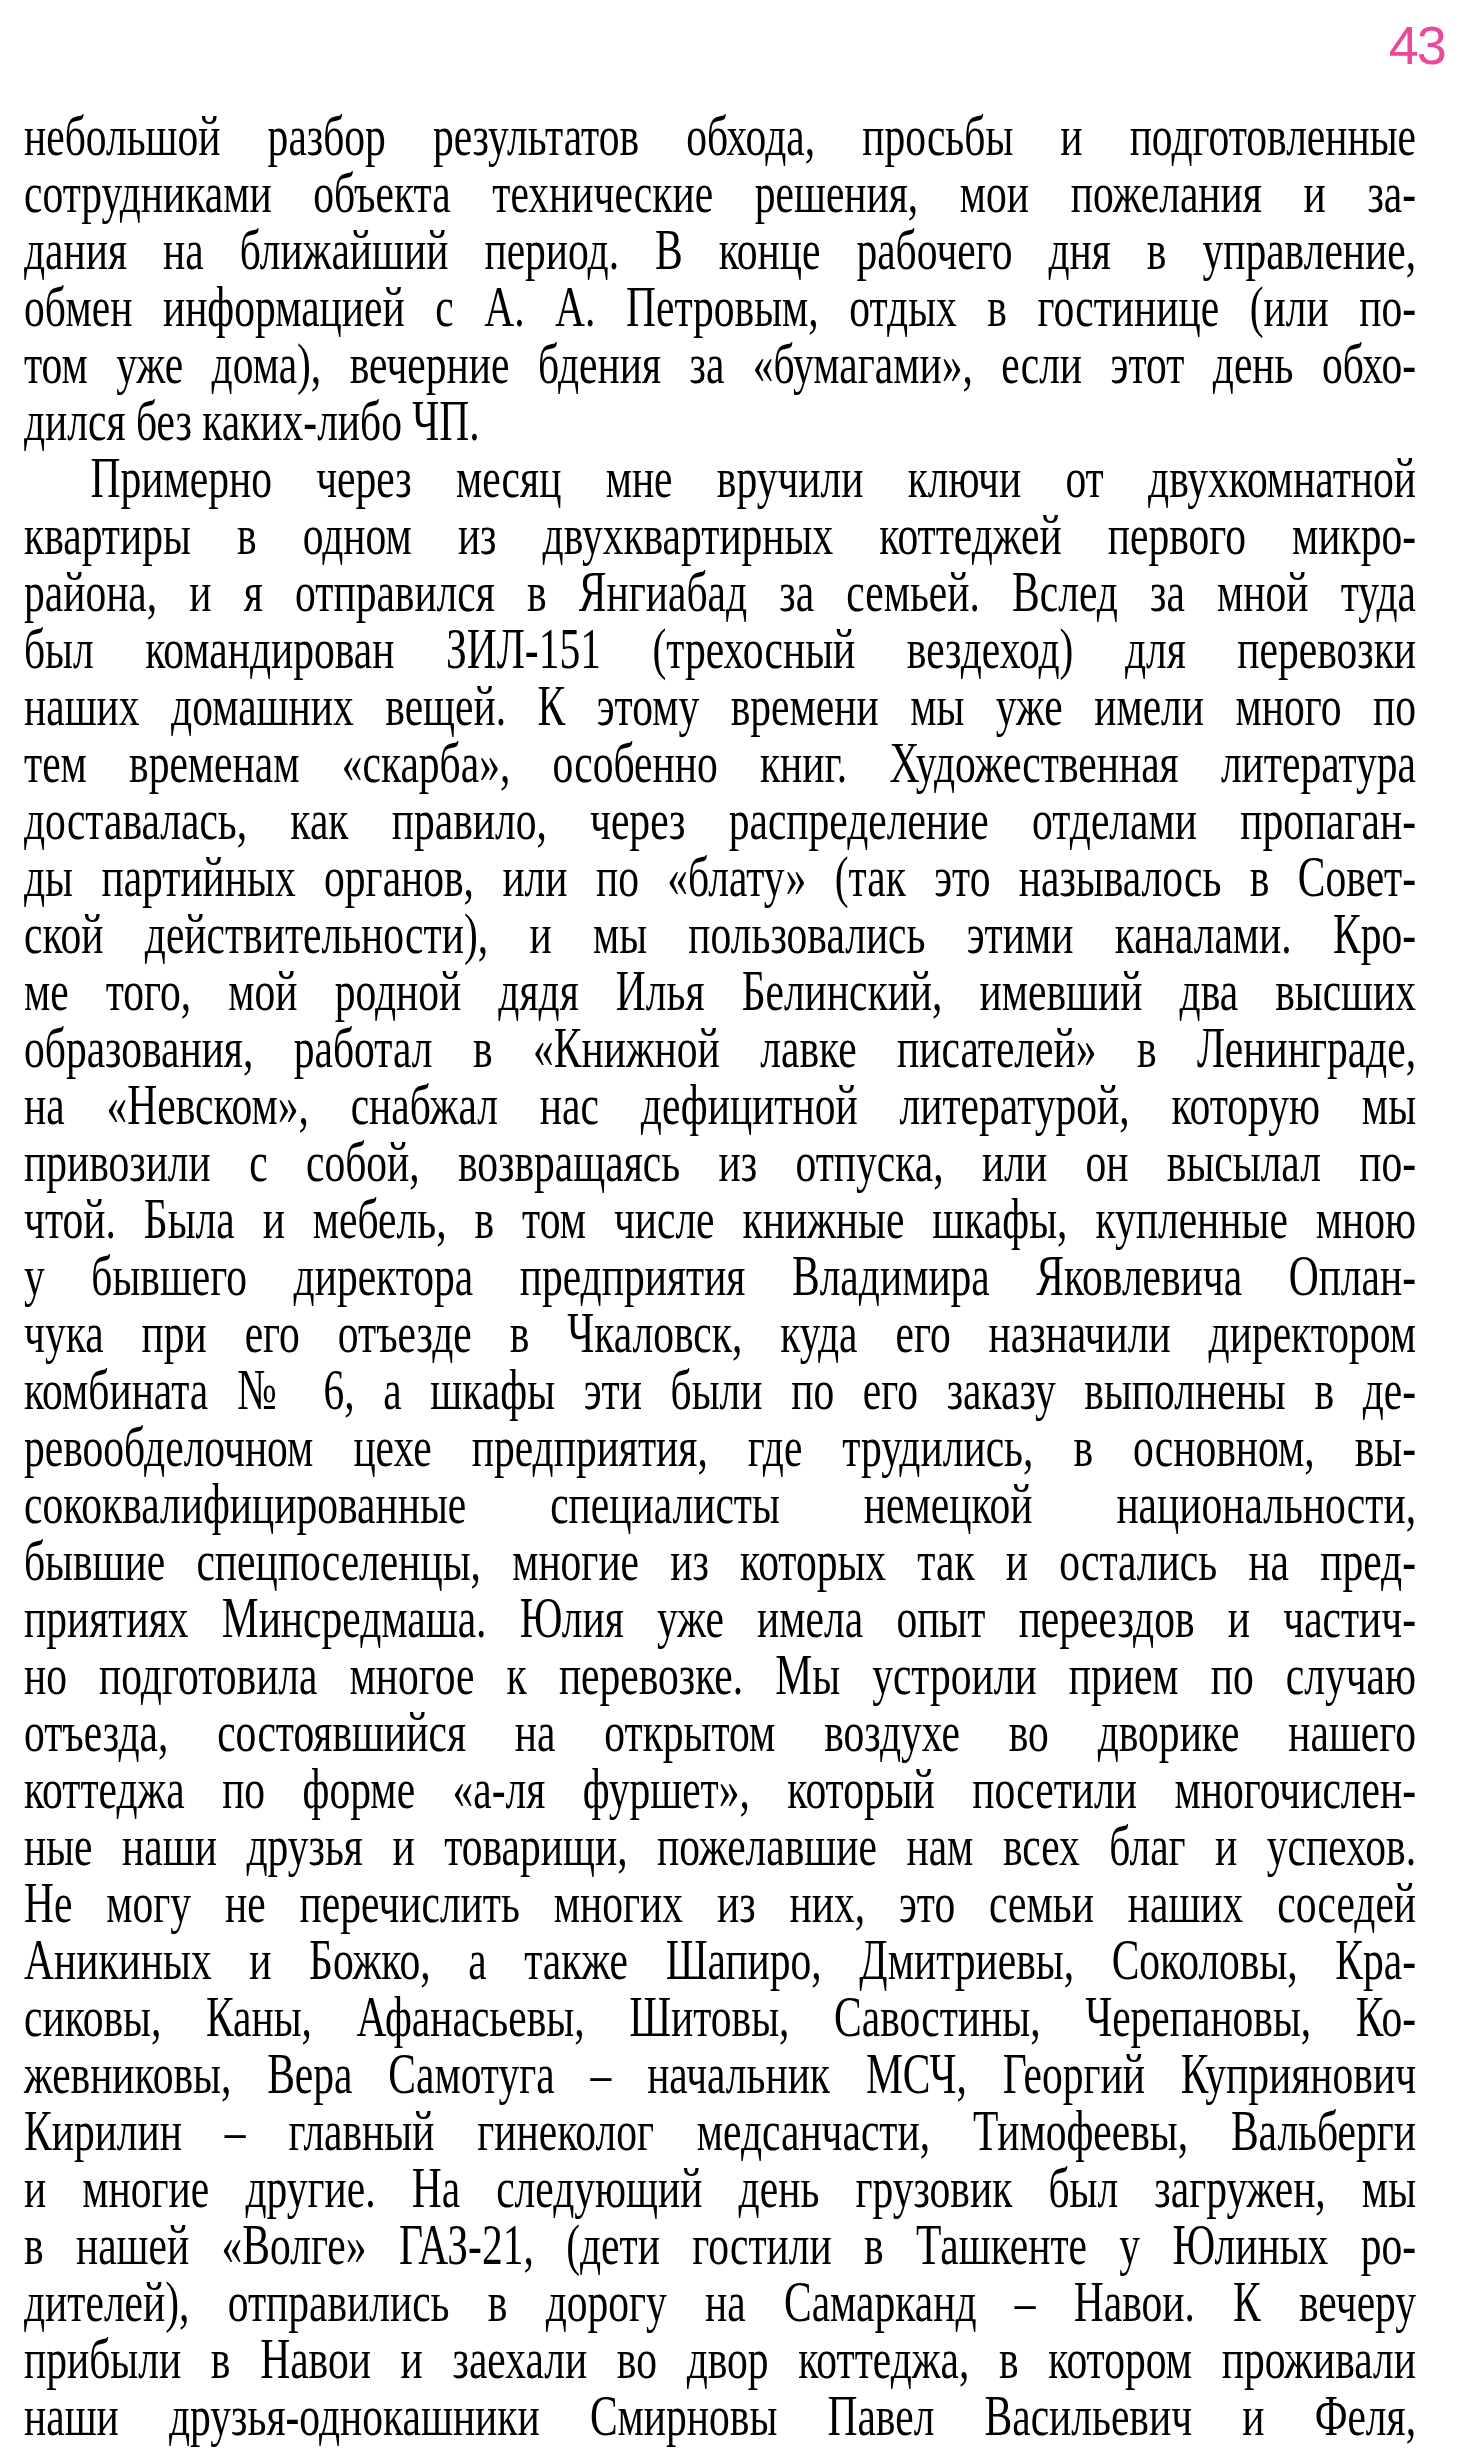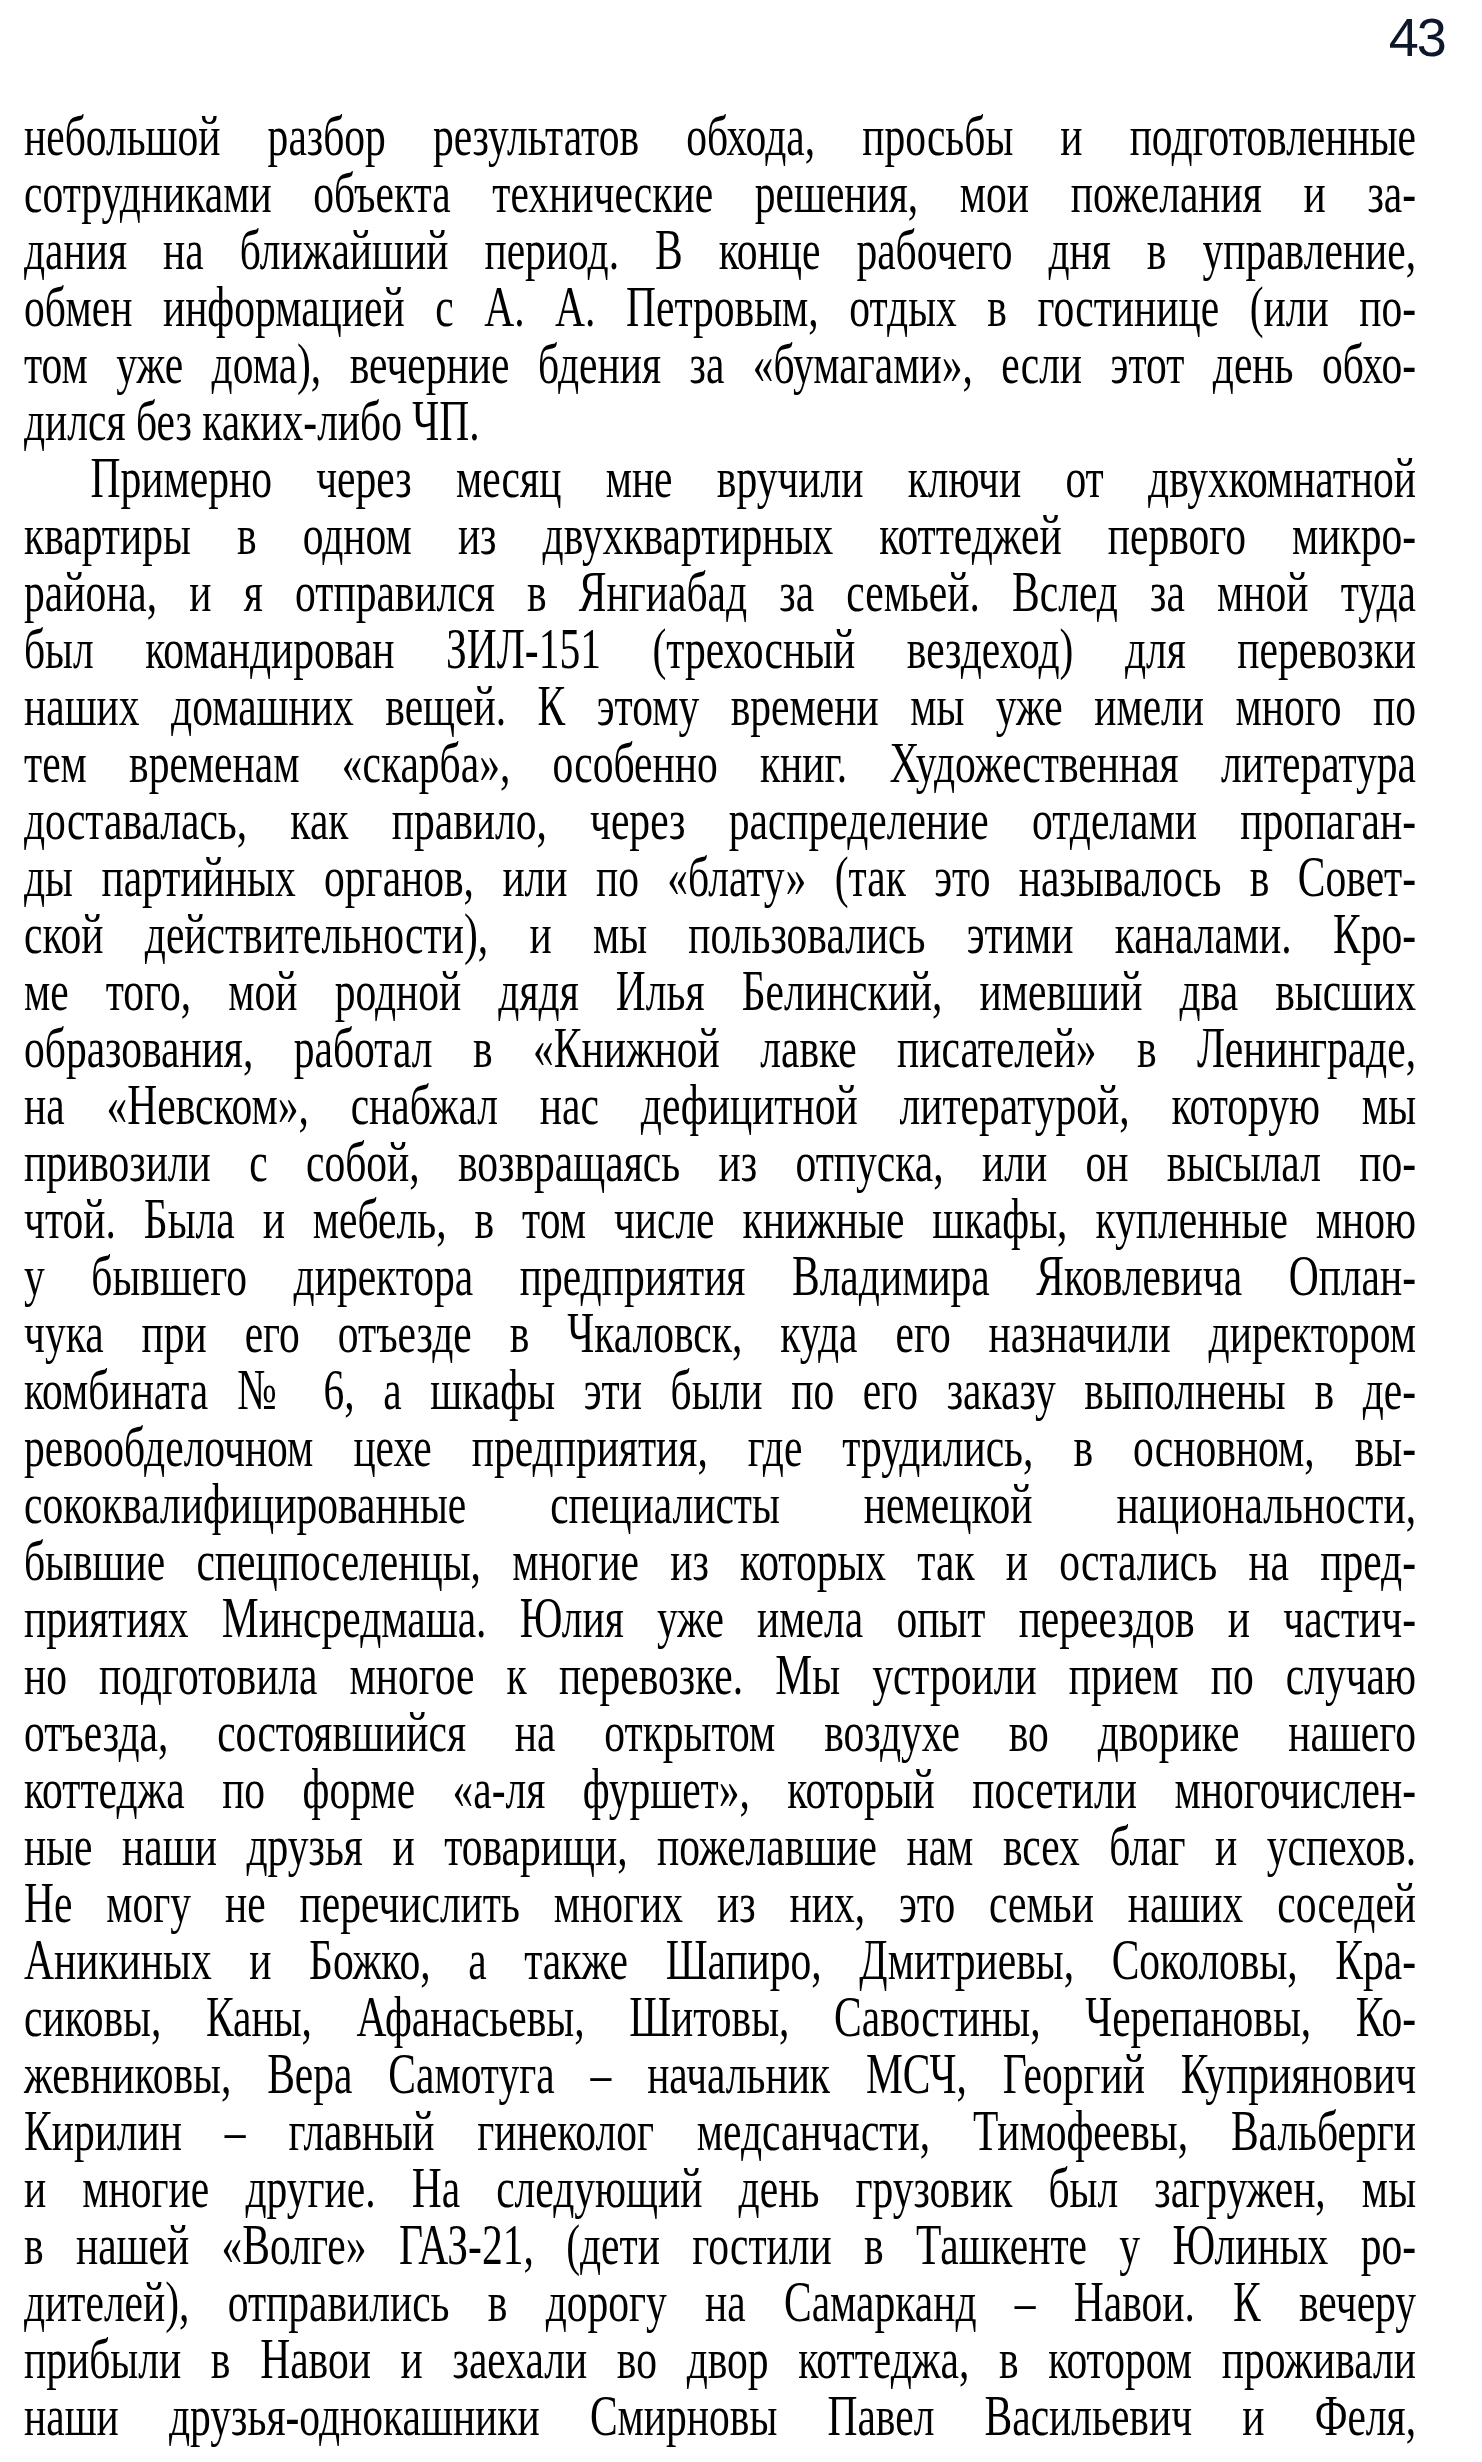--- a/index.html
+++ b/index.html
@@ -10,27 +10,27 @@
   body {
     position: relative;
     width: 1482px;
     height: 2462px;
     overflow: hidden;
     color: #000000;
     font-family: "Liberation Serif", "DejaVu Serif", serif;
   }
   .page-number {
     position: absolute;
-    top: 10px;
+    top: 18px;
     right: 37px;
     font-family: "Liberation Sans", "DejaVu Sans", sans-serif;
     font-size: 54px;
     line-height: 1;
     letter-spacing: -1.9px;
-    color: #0f172a;
+    color: #ec4899;
   }
   
   .text-block {
     position: absolute;
     left: 24px;
     top: 107px;
     width: 1945px;
     transform: scaleX(0.7157);
     transform-origin: 0 0;
   }

